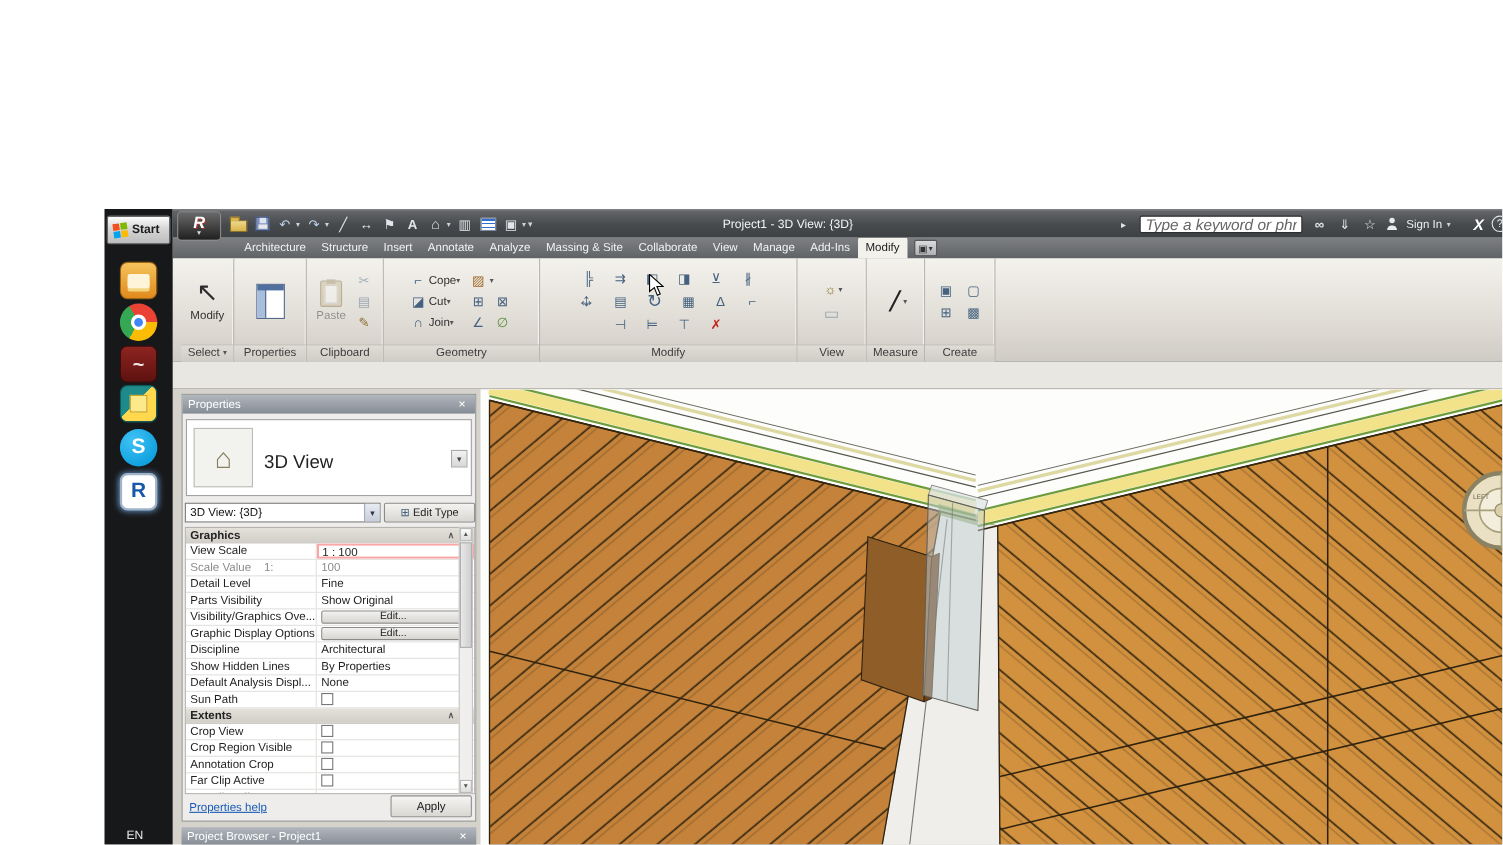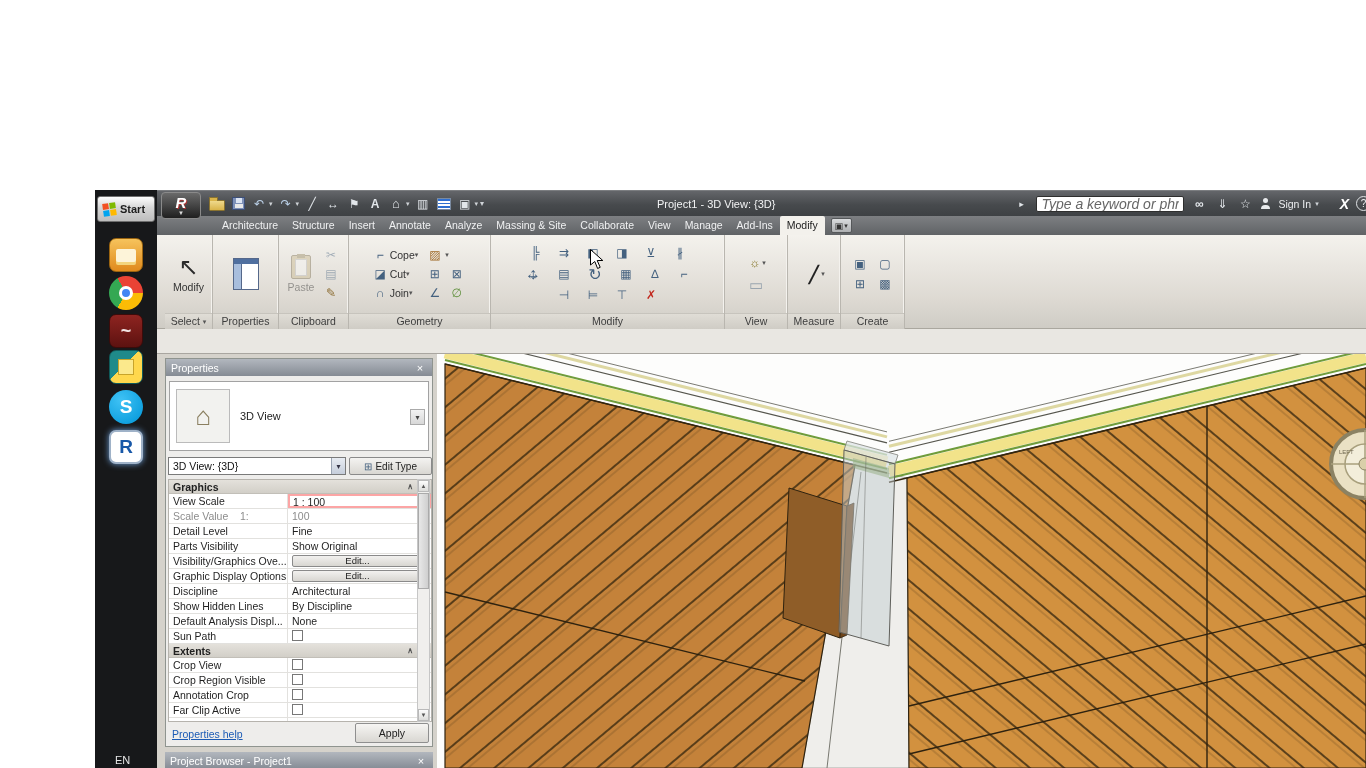--- a/index.html
+++ b/index.html
@@ -72,21 +72,21 @@
 
 #optionsbar{position:absolute;left:157px;top:329px;width:1209px;height:25px;background:#e9e7e2;border-bottom:1px solid #a9a6a0}
 #dock{position:absolute;left:157px;top:354px;width:280px;height:414px;background:#d5d2cb}
 #canvas{position:absolute;left:437px;top:354px;width:929px;height:414px;background:#fdfdfc;overflow:hidden}
 
 #palette{position:absolute;left:165px;top:358px;width:268px;height:389px;background:#eeedeb;border:1px solid #8f948f;display:flex;flex-direction:column}
 .palhead{height:17px;background:linear-gradient(#b2b7be,#858b94);color:#fff;font-size:10.5px;display:flex;align-items:center;padding:0 5px}
 .palhead .x{margin-left:auto;width:14px;text-align:center;color:#fff;font-size:11px}
 #typesel{position:absolute;left:3px;top:22px;width:260px;height:70px;background:#fff;border:1px solid #a2a2a2}
 #typesel .tile{position:absolute;left:6px;top:7px;width:54px;height:54px;background:#f2f2ef;border:1px solid #bbb;display:flex;align-items:center;justify-content:center;font-size:26px;color:#8a7f5f}
-#typesel .tname{position:absolute;left:70px;top:28px;font-size:11px;color:#222}
+#typesel .tname{position:absolute;left:70px;top:28px;font-size:17px;color:#222}
 #typesel .dd{position:absolute;right:3px;top:27px;width:15px;height:16px;border:1px solid #aaa;background:linear-gradient(#f2f2f2,#d8d8d8);font-size:8px;display:flex;align-items:center;justify-content:center;color:#444}
 #selrow{position:absolute;left:2px;top:98px;width:264px;height:18px;display:flex;gap:3px}
 #combo{width:178px;height:18px;background:#fff;border:1px solid #7a7a7a;font-size:10.5px;display:flex;align-items:center;padding-left:4px;color:#111}
 #combo .dd{margin-left:auto;width:14px;height:100%;background:linear-gradient(#e8ecf2,#c6cedb);border-left:1px solid #9aa4b2;display:flex;align-items:center;justify-content:center;font-size:8px;color:#334}
 #edittype{width:83px;height:18px;background:linear-gradient(#f4f3f1,#d9d7d2);border:1px solid #8a8a8a;border-radius:2px;font-size:10px;color:#222;display:flex;align-items:center;justify-content:center;gap:3px}
 #edittype .i{color:#44617f;font-size:10px}
 #pgrid{position:absolute;left:2px;top:120px;width:264px;height:243px;background:#fff;border:1px solid #b6b3ad;overflow:hidden}
 .psec{height:14px;background:linear-gradient(#e4e1db,#d2cfc8);font-size:10.5px;font-weight:bold;color:#222;display:flex;align-items:center;padding:0 4px;border-bottom:1px solid #c2bfb8}
 .psec .chev{margin-left:auto;margin-right:16px;font-size:8px;color:#555;letter-spacing:-2px}
 .prow{height:15px;display:flex;border-bottom:1px solid #e2e1de;font-size:10.5px;color:#1f1f1f}
@@ -481,21 +481,21 @@
           <div class="pv">
             <button class="editbtn">Edit...</button>
           </div>
         </div>
       <div class="prow">
           <div class="pl">Discipline</div>
           <div class="pv"><span>Architectural</span></div>
         </div>
       <div class="prow">
           <div class="pl">Show Hidden Lines</div>
-          <div class="pv"><span>By Discipline</span></div>
+          <div class="pv"><span>By Properties</span></div>
         </div>
       <div class="prow">
           <div class="pl">Default Analysis Displ...</div>
           <div class="pv"><span>None</span></div>
         </div>
       <div class="prow">
           <div class="pl">Sun Path</div>
           <div class="pv"><span class="cb"></span></div>
         </div>
       <div class="psec">

